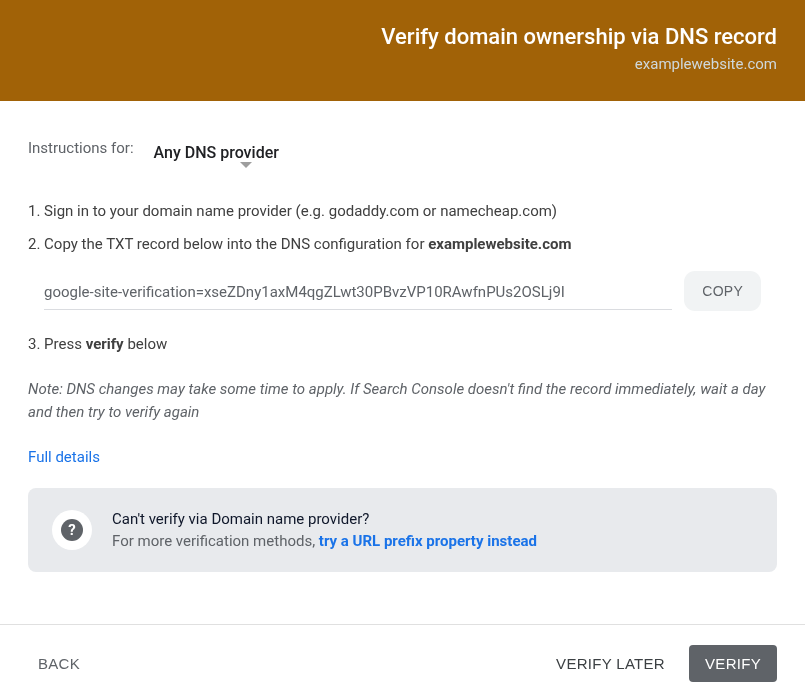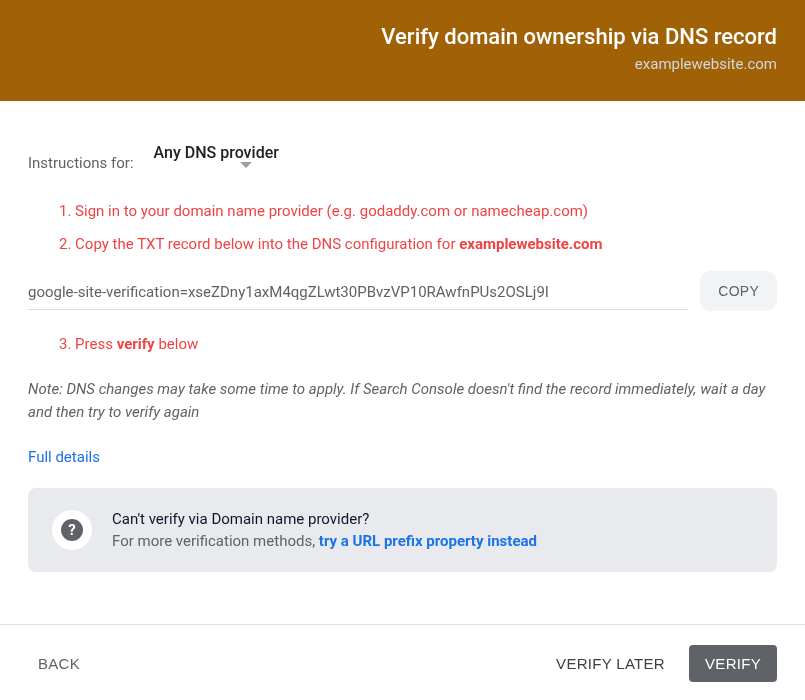--- a/index.html
+++ b/index.html
@@ -30,21 +30,21 @@
     }
     .content {
       flex: 1;
       background: #fff;
       padding: 38px 28px 20px;
       font-size: 15px;
       color: #202124;
     }
     .instr-row {
       display: flex;
-      align-items: flex-end;
+      align-items: flex-start;
       margin-bottom: 28px;
     }
     .instr-label {
       color: #5f6368;
       font-size: 15px;
       margin-right: 14px;
     }
     .dropdown {
       display: flex;
       align-items: center;
@@ -59,30 +59,29 @@
       margin-right: 60px;
     }
     .dropdown-arrow {
       width: 0; height: 0;
       border-left: 6px solid transparent;
       border-right: 6px solid transparent;
       border-top: 6px solid #9e9e9e;
     }
     .step {
       font-size: 15px;
-      color: #ef4444;
+      color: #404040;
       margin-bottom: 10px;
       line-height: 1.5;
-      margin-left: 31px;
     }
     .step .bold { font-weight: 700; }
     .txt-row {
       display: flex;
       align-items: center;
-      margin: 16px 0 22px;
+      margin: 16px 16px 22px;
       gap: 12px;
     }
     .txt-input {
       flex: 1;
       border: none;
       border-bottom: 1px solid #dadce0;
       padding: 10px 0 8px;
       font-size: 15px;
       color: #5f6368;
       font-family: inherit;

